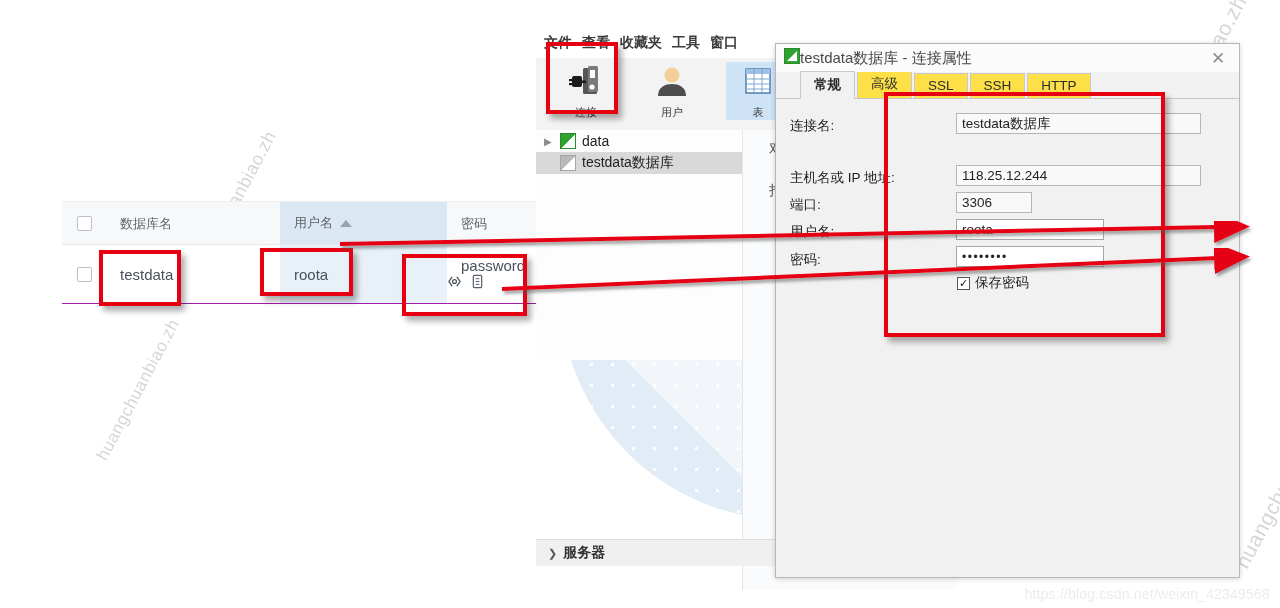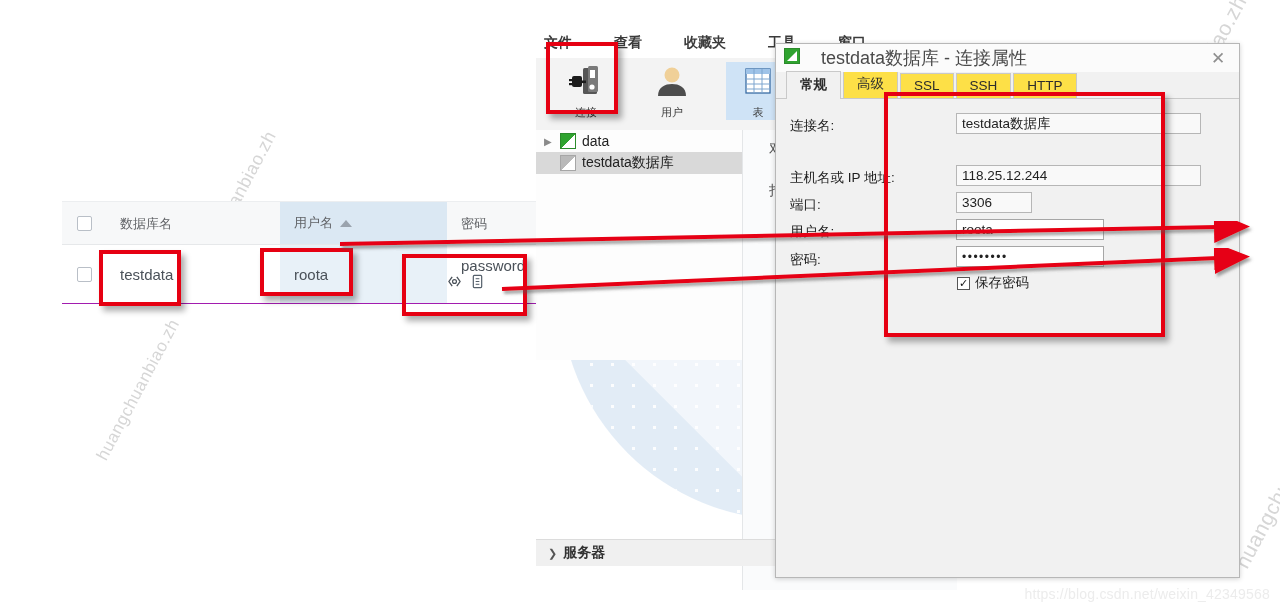--- a/index.html
+++ b/index.html
@@ -115,21 +115,21 @@
   
   .nav-app {
     position: absolute;
     left: 536px; top: 24px;
     width: 420px; height: 560px;
   }
   .nav-menubar {
     position: absolute; left: 0; top: 8px;
     width: 420px; height: 22px;
     display: flex; align-items: center;
-    gap: 42px;
+    gap: 10px;
     padding-left: 8px;
     font-size: 14px; color: #3b3b3b; font-weight: bold;
   }
   .nav-toolbar {
     position: absolute; left: 0; top: 34px;
     width: 420px; height: 68px;
     background: #f3f3f3;
     display: flex; align-items: flex-start; gap: 22px;
     padding: 4px 0 0 18px;
   }
@@ -192,33 +192,33 @@
     box-shadow: 0 1px 5px rgba(0,0,0,.18);
   }
   .dlg-titlebar {
     height: 28px;
     background: #fbfbfb;
     display: flex; align-items: center;
     padding-left: 8px;
     position: relative;
   }
   .dlg-title {
-    font-size: 18px; color: #4a4a4a;
-    margin-left: 21px;
+    font-size: 15px; color: #4a4a4a;
+    margin-left: 0;
   }
   .dlg-close {
     position: absolute; right: 10px; top: 4px;
     width: 22px; height: 20px;
     color: #8f8f8f; font-size: 17px;
     display: flex; align-items: center; justify-content: center;
   }
   .dlg-tabs {
     display: flex; align-items: flex-end;
     height: 26px;
-    padding-left: 10px;
+    padding-left: 24px;
     border-bottom: 1px solid #c9c9c9;
     background: #f1f1f1;
   }
   .dlg-tab {
     font-size: 13.5px; color: #2c2c2c;
     padding: 4px 13px 5px 13px;
     background: #fde047;
     border: 1px solid #c9c9c9;
     border-bottom: none;
     margin-right: 2px;

